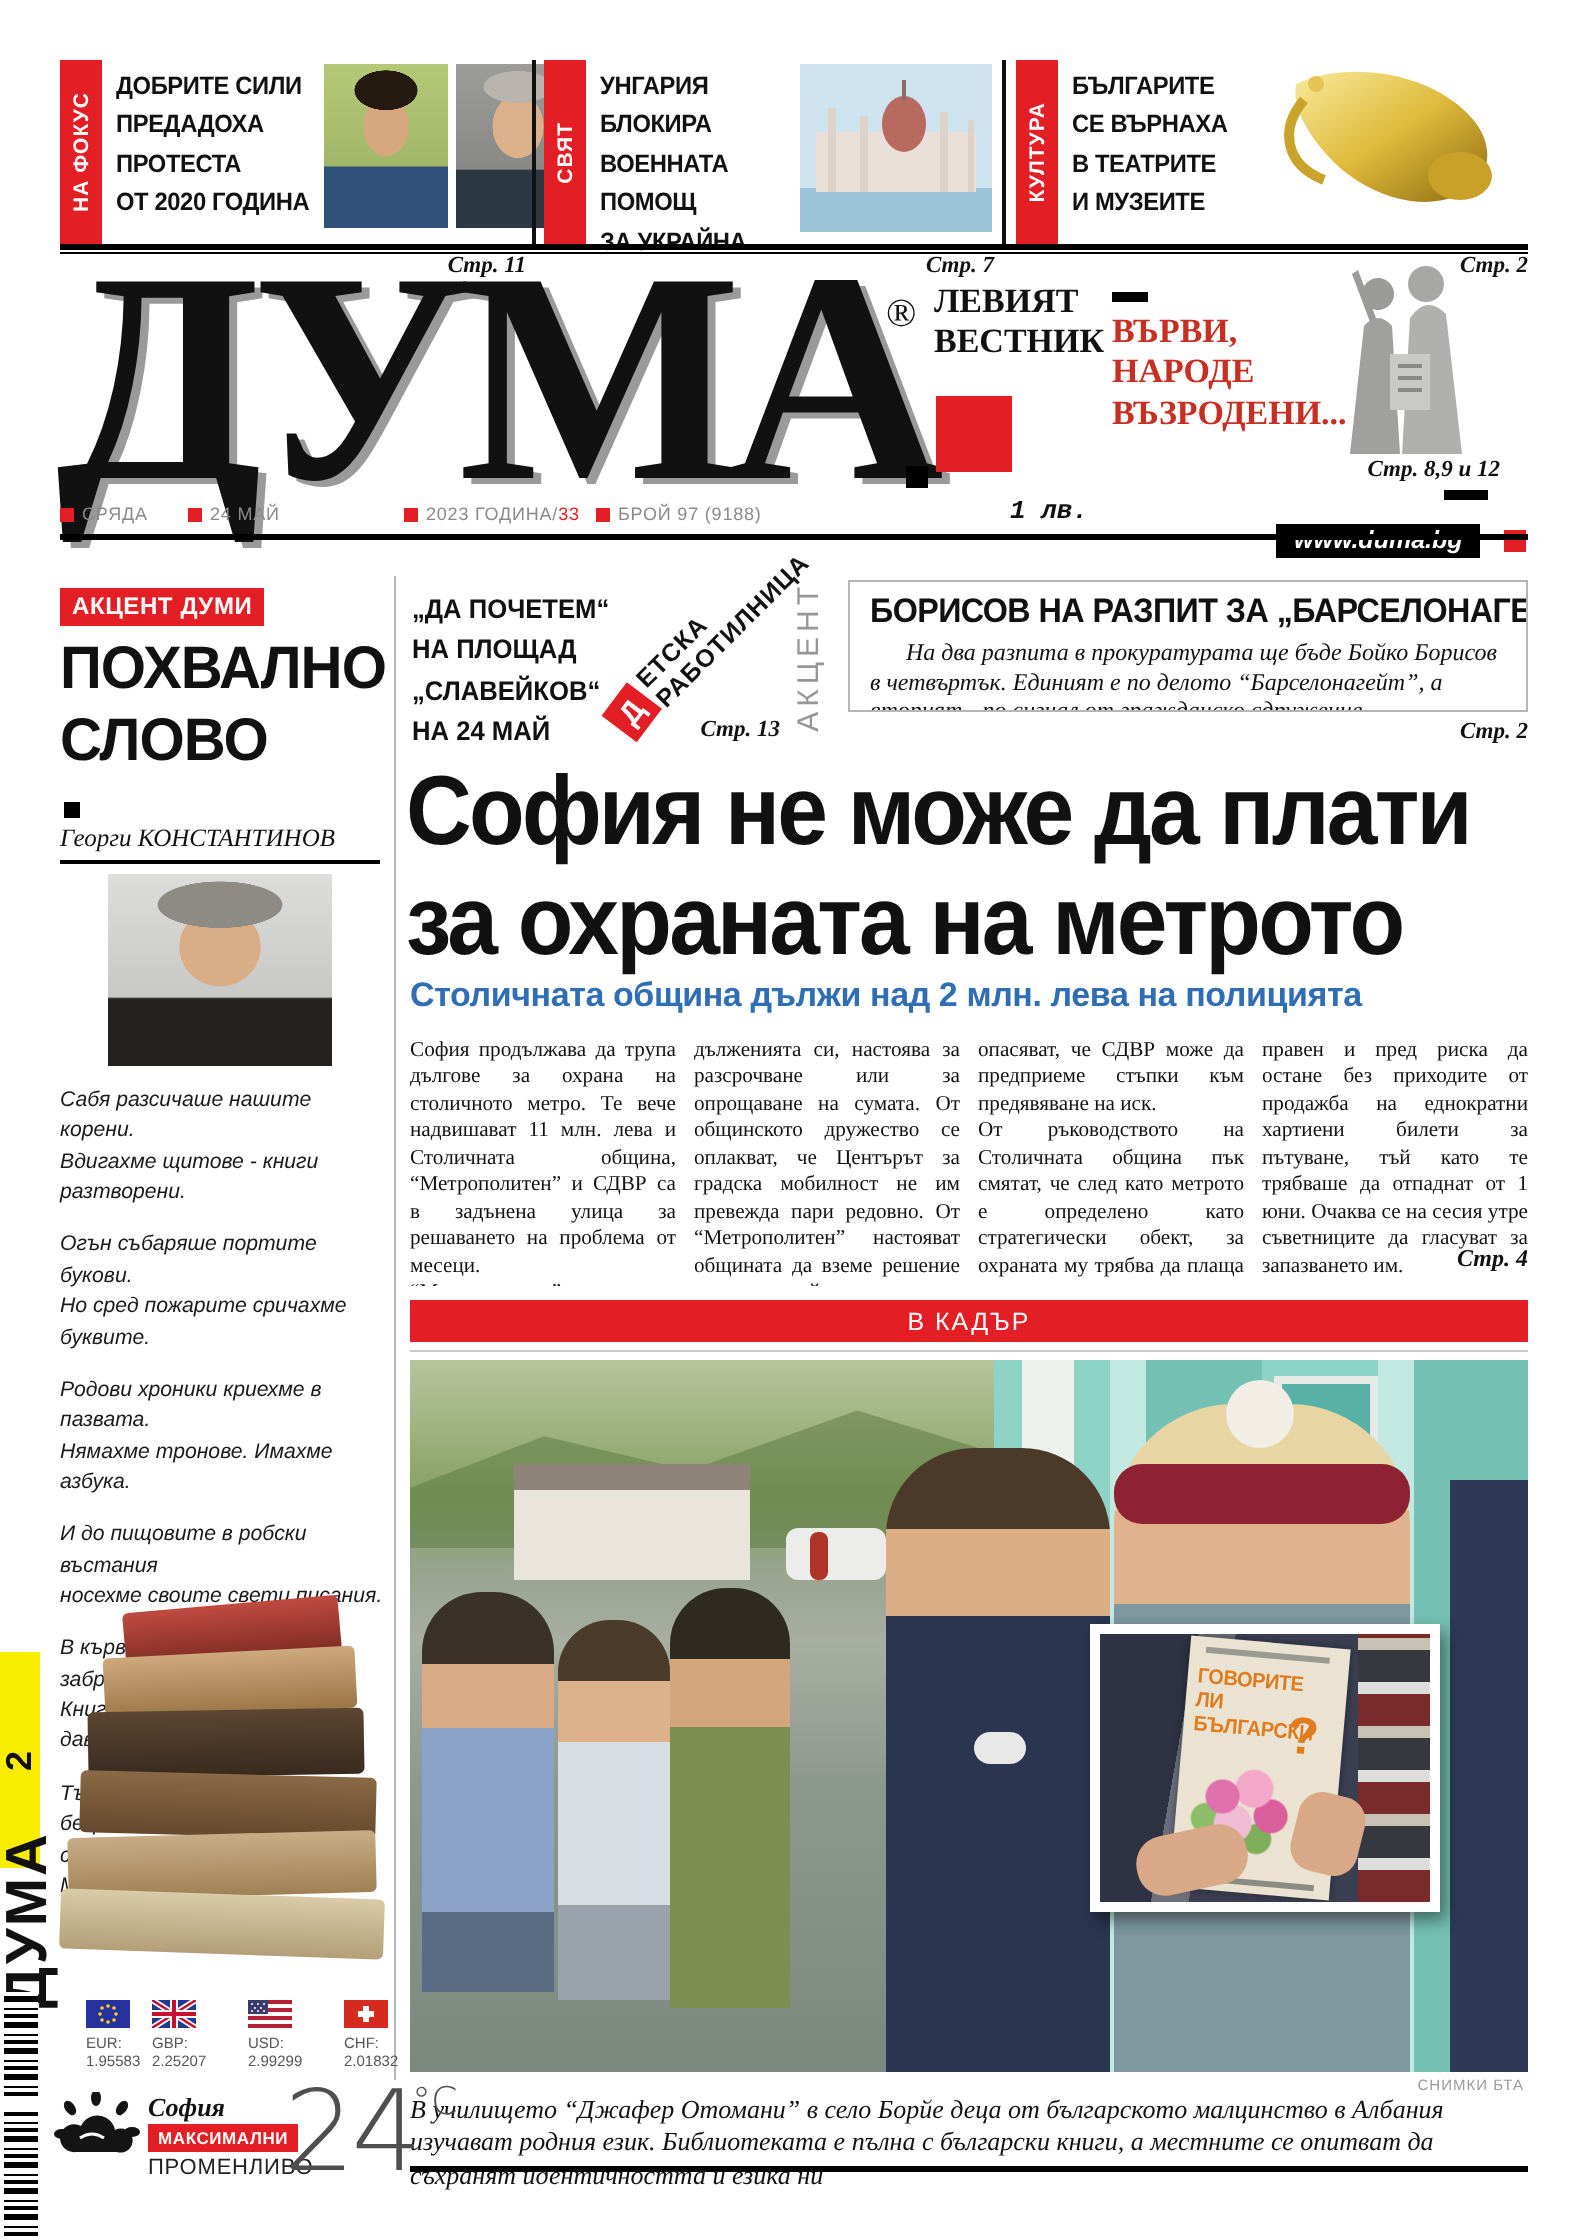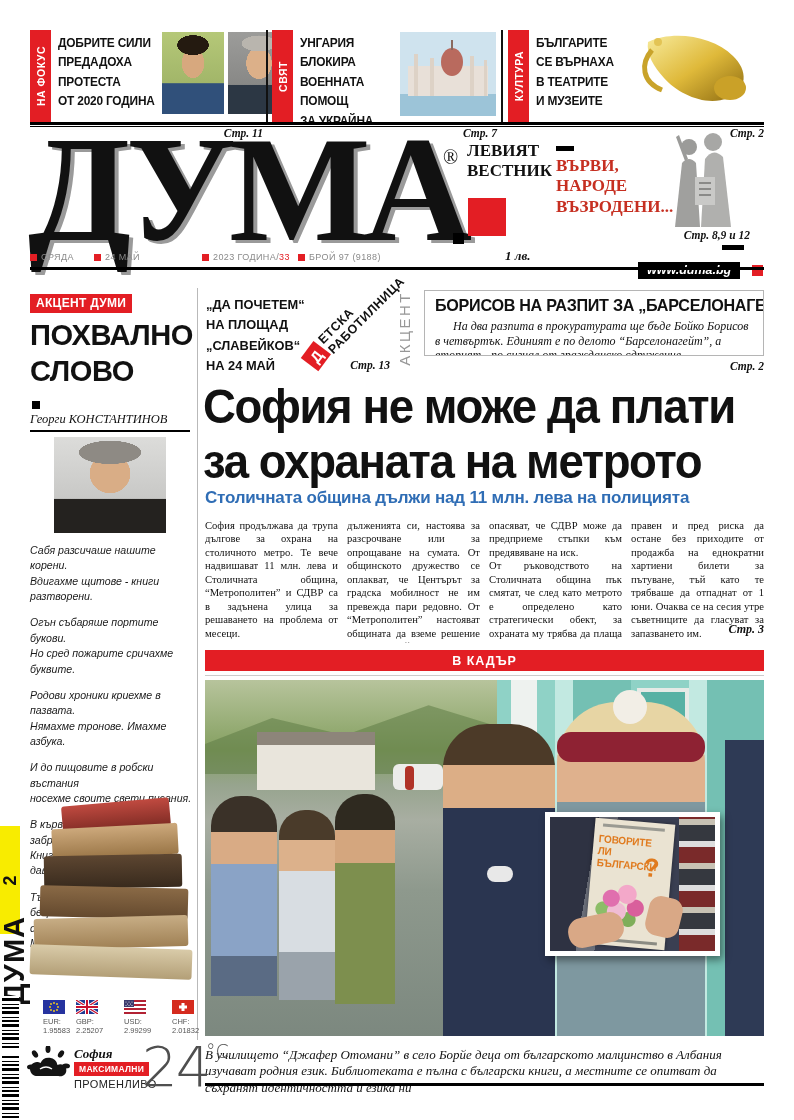--- a/index.html
+++ b/index.html
@@ -46,21 +46,21 @@
   .promo-page{position:absolute;left:640px;top:229px;width:110px;text-align:right;}
   .promo-dash-bottom{position:absolute;left:722px;top:245px;width:22px;height:5px;background:#000;}
   .statue{position:absolute;left:655px;top:131px;}
 
   
   .dateline{position:absolute;left:30px;top:252px;width:734px;height:13px;
             font-size:9px;color:#8a8a8a;letter-spacing:.4px;}
   .dl-item{position:absolute;top:0;display:flex;align-items:center;gap:4px;}
   .dl-sq{width:7px;height:7px;background:var(--accent-red);display:inline-block;}
   .dl-red{color:var(--accent-red);margin-top:16px;}
-  .price{position:absolute;left:505px;top:248px;font-family:Liberation Serif, serif;
+  .price{position:absolute;left:505px;top:248px;font-family:Liberation Mono, monospace;
          font-weight:bold;font-style:italic;font-size:13px;color:#111;}
   .site-box{position:absolute;left:638px;top:262px;background:#000;color:#fff;
             font-weight:bold;font-style:italic;font-size:12.5px;padding:1px 9px 2px;}
   .site-sq{position:absolute;left:752px;top:265px;width:11px;height:11px;background:var(--accent-red);}
   .thick-rule{position:absolute;left:30px;top:267px;width:734px;height:3px;background:#000;}
 
   
   .lc-label{position:absolute;left:30px;top:294px;background:var(--accent-red);color:#fff;
             font-weight:bold;font-size:12px;padding:2px 6px 3px;letter-spacing:.3px;}
   .lc-title{position:absolute;left:30px;top:317px;font-weight:800;font-size:30px;line-height:1.2;
@@ -137,21 +137,21 @@
             line-height:1.12;letter-spacing:-1.5px;transform:scaleX(.93);transform-origin:0 0;}
   .subhead{position:absolute;left:205px;top:488px;color:var(--subhead-blue);
            font-weight:600;font-size:17px;letter-spacing:-.2px;}
   .bodycols{position:absolute;left:205px;top:519px;width:559px;height:124px;display:flex;gap:9px;}
   .bodycols>div{flex:1;font-family:"Liberation Serif",serif;font-size:10.6px;line-height:1.27;
                 text-align:justify;overflow:hidden;}
   .body-page{position:absolute;left:205px;top:622px;width:559px;text-align:right;font-size:12px;}
 
   
   .kadar{position:absolute;left:205px;top:650px;width:559px;height:21px;background:var(--accent-red);
-         color:#fff;font-weight:bold;font-size:12.5px;letter-spacing:1px;
+         color:#fff;font-weight:normal;font-size:12.5px;letter-spacing:1px;
          display:flex;align-items:center;justify-content:center;}
   .kadar-line{position:absolute;left:205px;top:675px;width:559px;height:1px;background:#ccc;}
   .photo{position:absolute;left:205px;top:680px;width:559px;height:356px;overflow:hidden;
          background:linear-gradient(180deg,#b7c49c 0,#85a061 70px,#97a48e 105px,#a8aea2 140px,#8e998d 210px,#7c887f 356px);}
   .ph{position:absolute;}
   .ph-ridge{left:0;top:8px;width:100%;height:86px;background:#5e7c45;opacity:.55;
             clip-path:polygon(0 65%,12% 35%,25% 55%,40% 20%,55% 50%,70% 30%,85% 60%,100% 40%,100% 100%,0 100%);}
   .ph-house{left:52px;top:52px;width:118px;height:58px;background:#e9e5dc;border-top:13px solid #8d857a;}
   .ph-van{left:188px;top:84px;width:50px;height:26px;background:#ececea;border-radius:6px;}
   .ph-person-red{left:200px;top:86px;width:9px;height:24px;background:#b03328;border-radius:4px;}
@@ -411,31 +411,31 @@
       <span>АКЦЕНТ</span>
     </div>
   <div class="accent-box">
     <div class="accent-title">БОРИСОВ НА РАЗПИТ ЗА „БАРСЕЛОНАГЕЙТ“</div>
     <div class="accent-text">На два разпита в прокуратурата ще бъде Бойко Борисов в четвъртък. Единият е по делото “Барселонагейт”, а вторият - по сигнал от гражданско сдружение.</div>
   </div>
   <div class="accent-page pageref">Стр. 2</div>
 
   <h1 class="headline pre">София не може да плати
 за охраната на метрото</h1>
-  <div class="subhead">Столичната община дължи над 11 млн. лева на полицията</div>
+  <div class="subhead">Столичната община дължи над 2 млн. лева на полицията</div>
   <div class="bodycols">
     <div class="pre">София продължава да трупа дългове за охрана на столичното метро. Те вече надвишават 11 млн. лева и Столичната община, “Метрополитен” и СДВР са в задънена улица за решаването на проблема от месеци.
 “Метрополитен” не е в състояние да плати за-</div>
     <div class="pre">дълженията си, настоява за разсрочване или за опрощаване на сумата. От общинското дружество се оплакват, че Центърът за градска мобилност не им превежда пари редовно. От “Метрополитен” настояват общината да вземе решение по казуса, тъй като се</div>
     <div class="pre">опасяват, че СДВР може да предприеме стъпки към предявяване на иск.
 От ръководството на Столичната община пък смятат, че след като метрото е определено като стратегически обект, за охраната му трябва да плаща държавата.
 “Метрополитен” бе из-</div>
     <div class="pre">правен и пред риска да остане без приходите от продажба на еднократни хартиени билети за пътуване, тъй като те трябваше да отпаднат от 1 юни. Очаква се на сесия утре съветниците да гласуват за запазването им.</div>
   </div>
-  <div class="body-page pageref">Стр. 3</div>
+  <div class="body-page pageref">Стр. 4</div>
 
   <div class="kadar">В КАДЪР</div>
   <div class="kadar-line"></div>
 
   <div class="photo">
     <div class="ph ph-ridge"></div>
     <div class="ph ph-house"></div>
     <div class="ph ph-van"></div>
     <div class="ph ph-person-red"></div>
     <div class="ph ph-wall"></div>
@@ -459,20 +459,21 @@
           <div class="bc-title"><span>ГОВОРИТЕ ЛИ</span><br><span>БЪЛГАРСКИ</span></div>
           <div class="bc-q">?</div>
           <div class="bc-flowers"></div>
           <div class="bc-series"></div>
         </div>
         <div class="inset-hand"></div>
         <div class="inset-hand2"></div>
       </div>
     </div>
   </div>
+  <div class="credit">СНИМКИ БТА</div>
   <div class="caption">В училището “Джафер Отомани” в село Борйе деца от българското малцинство в Албания изучават родния език. Библиотеката е пълна с български книги, а местните се опитват да съхранят идентичността и езика ни</div>
   <div class="bottom-rule"></div>
 
   <div class="cur" style="left:43px;">
     <svg width="22" height="14" viewBox="0 0 22 14">
         <rect width="22" height="14" fill="#26339f"></rect>
         <g fill="#ffd617">
           <circle cx="11" cy="3" r=".9"></circle>
           <circle cx="14" cy="4" r=".9"></circle>
           <circle cx="15" cy="7" r=".9"></circle>

